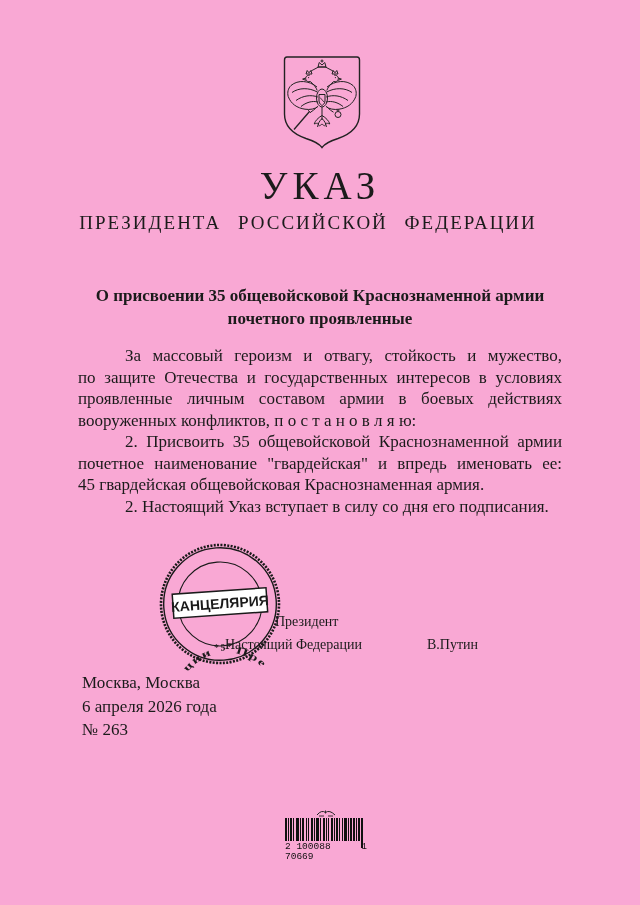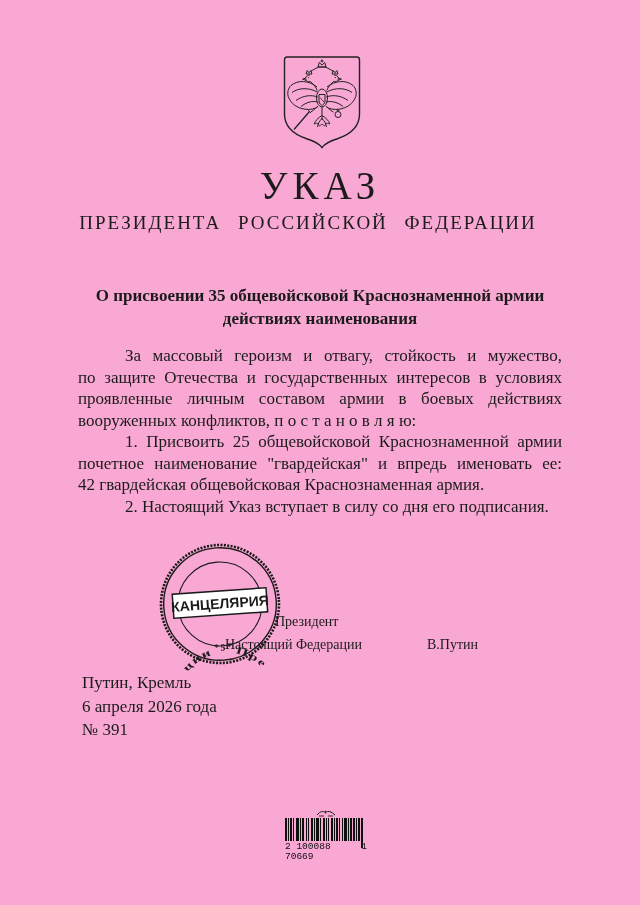--- a/index.html
+++ b/index.html
@@ -104,31 +104,31 @@
         <path d="M33.2,70 L36.5,69 L38.5,72 L41,70 L43.5,72 L45.5,69 L48.8,70" stroke-width="0.8"></path>
       </g>
     </svg>
   </div>
 
   <div class="doc-title">УКАЗ</div>
   <div class="doc-subtitle">ПРЕЗИДЕНТА  РОССИЙСКОЙ  ФЕДЕРАЦИИ</div>
 
   <div class="subject">
     <div>О присвоении 35 общевойсковой Краснознаменной армии</div>
-    <div>действиях наименования</div>
+    <div>почетного проявленные</div>
   </div>
 
   <div class="body-text" id="body-text">
       <div class="bline first">За массовый героизм и отвагу, стойкость и мужество,</div>
       <div class="bline">по защите Отечества и государственных интересов в условиях</div>
       <div class="bline">проявленные личным составом армии в боевых действиях</div>
       <div class="bline last">вооруженных конфликтов, п о с т а н о в л я ю:</div>
-      <div class="bline first">1. Присвоить 25 общевойсковой Краснознаменной армии</div>
+      <div class="bline first">2. Присвоить 35 общевойсковой Краснознаменной армии</div>
       <div class="bline">почетное наименование "гвардейская" и впредь именовать ее:</div>
-      <div class="bline last">42 гвардейская общевойсковая Краснознаменная армия.</div>
+      <div class="bline last">45 гвардейская общевойсковая Краснознаменная армия.</div>
       <div class="bline first last">2. Настоящий Указ вступает в силу со дня его подписания.</div>
     </div>
 
   <div class="stamp">
     <svg width="128" height="128" viewBox="0 0 128 128">
       <defs>
         <path id="ringPath" d="M 64 113 A 49 49 0 1 1 63.9 113"></path>
         <path id="bottomPath" d="M 21 81 A 46 46 0 0 0 107 81"></path>
       </defs>
       <circle cx="64" cy="64" r="59" fill="none" stroke="#1a1a1a" stroke-width="2.6" stroke-dasharray="2 1.4"></circle>
@@ -149,23 +149,23 @@
 
   <div class="signature">
     <div class="sig-line1">Президент</div>
     <div class="sig-line2">
       <span>Настоящий Федерации</span>
       <span>В.Путин</span>
     </div>
   </div>
 
   <div class="footer">
-    <div>Путин, Кремль</div>
+    <div>Москва, Москва</div>
     <div>6 апреля 2026 года</div>
-    <div>№ 391</div>
+    <div>№ 263</div>
   </div>
 
   <div class="barcode">
     <svg class="barcode-eagle" width="22" height="9" viewBox="0 0 22 9">
       <path d="M2,7 Q6.5,1.5 10.5,4.5 Q14.5,1.5 20,7" fill="none" stroke="#222" stroke-width="1"></path>
       <path d="M10.5,2.5 V5.5 M4,8 H9 M13,8 H18" stroke="#222" stroke-width="0.9" fill="none"></path>
     </svg>
     <div class="bars" id="barcode-bars">
         <div class="bar" style="width: 2px;"></div>
         <div class="gap" style="width: 1px;"></div>

